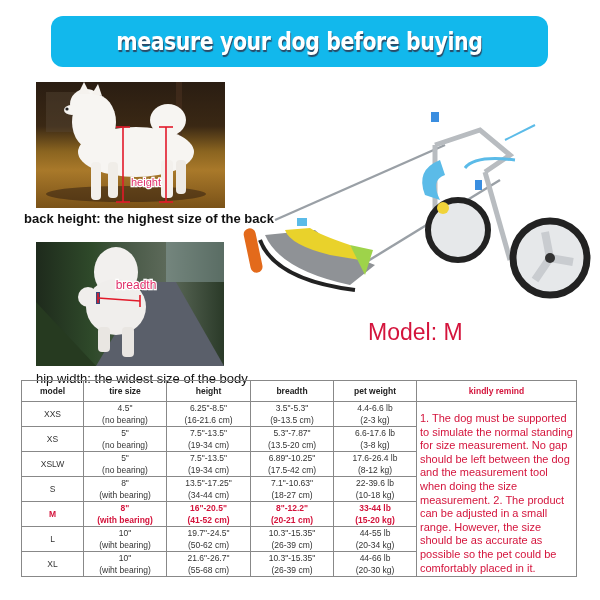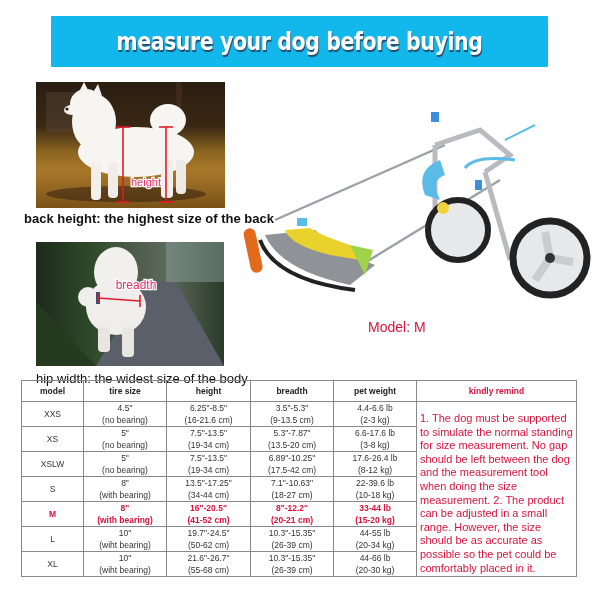--- a/index.html
+++ b/index.html
@@ -1,27 +1,27 @@
 <!DOCTYPE html>
 <html><head>
 <meta charset="utf-8">
 <style>
   html,body{margin:0;padding:0;background:#fff;}
   body{width:600px;height:600px;position:relative;overflow:hidden;font-family:"Liberation Sans",sans-serif;}
-  .banner{position:absolute;left:51px;top:16px;width:497px;height:51px;background:#12b8ec;border-radius:1px;display:flex;align-items:center;justify-content:center;}
+  .banner{position:absolute;left:51px;top:16px;width:497px;height:51px;background:#12b8ec;border-radius:12px;display:flex;align-items:center;justify-content:center;}
   .banner-text{color:#fff;font-family:"DejaVu Sans",sans-serif;font-weight:bold;font-size:25px;letter-spacing:-0.5px;transform:scaleX(0.82);text-shadow:1px 2px 1px #2a4a66;white-space:nowrap;}
 
   .photo{position:absolute;overflow:hidden;}
   .photo1{left:36px;top:82px;width:189px;height:126px;background:linear-gradient(180deg,#2a1d12 0%,#3a2814 35%,#8a6420 55%,#a9792a 70%,#7a5218 100%);}
   .photo2{left:36px;top:242px;width:188px;height:124px;background:linear-gradient(90deg,#1e2a1c 0%,#2f4a2a 30%,#4a5a48 50%,#5d6a5a 70%,#2a3a28 100%);}
   .caption{position:absolute;font-family:"Liberation Sans",sans-serif;font-size:13px;color:#111;white-space:nowrap;}
   .cap1{left:24px;top:211px;font-weight:bold;}
   .cap2{left:24px;top:371px;margin-left:12px;}
 
-  .model-label{position:absolute;left:368px;top:319px;color:#d4143c;font-size:14px;font-family:"Liberation Sans",sans-serif;}
+  .model-label{position:absolute;left:368px;top:319px;color:#d4143c;font-size:23px;font-family:"Liberation Sans",sans-serif;}
 
   table.sz{position:absolute;left:21px;top:380px;width:555px;border-collapse:collapse;font-family:"Liberation Sans",sans-serif;font-size:8.5px;color:#333;table-layout:fixed;}
   table.sz th,table.sz td{border:1px solid #888;text-align:center;vertical-align:middle;padding:0;line-height:12px;}
   table.sz th{height:20px;font-weight:bold;color:#222;}
   table.sz td{height:24px;}
   table.sz th.remind-h{color:#d4143c;}
   table.sz tr.hl td{color:#d4143c;font-weight:bold;}
   td.remind{color:#d4143c;text-align:left !important;vertical-align:top !important;font-size:11px;line-height:13.6px !important;padding:10px 2px 0 3px !important;}
   .sub{display:block;}
 </style>

